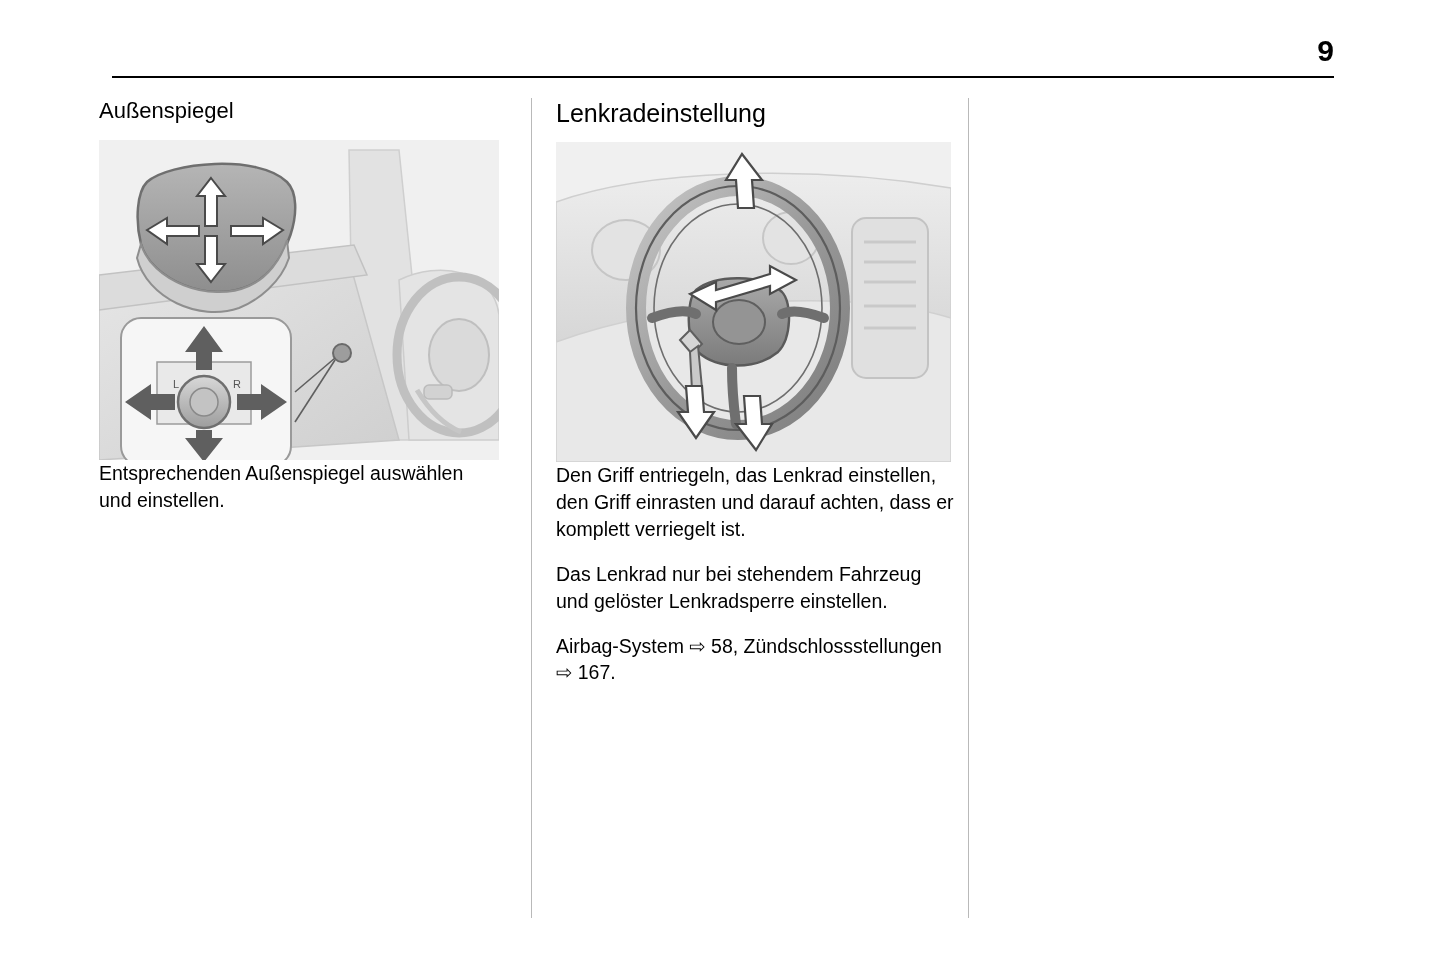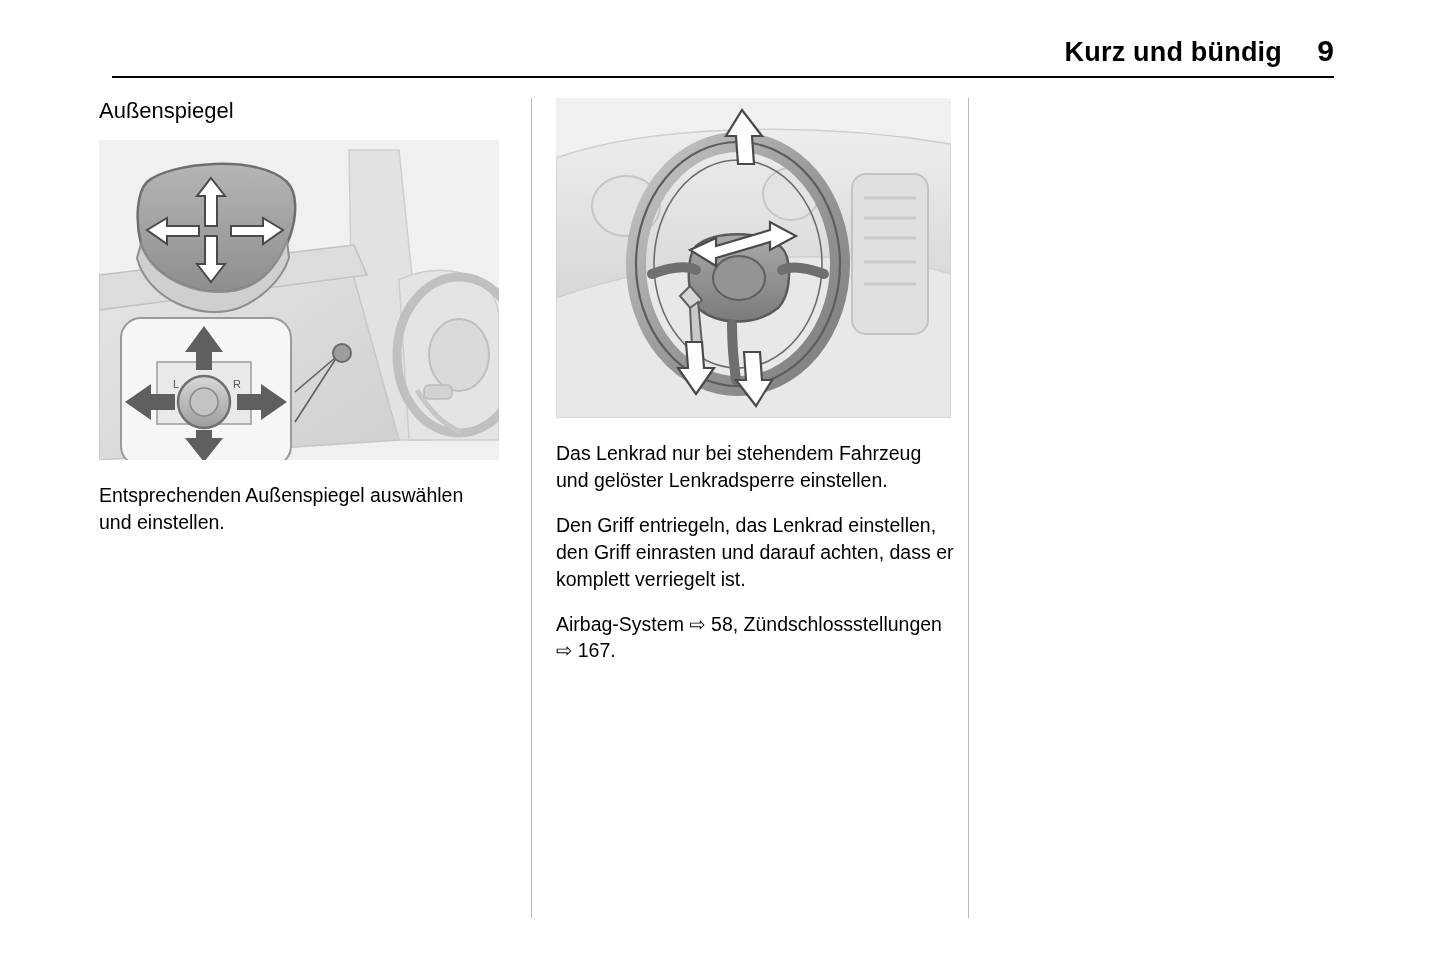--- a/index.html
+++ b/index.html
@@ -98,29 +98,28 @@
     height: 320px;
   }
 
   
   p.body {
     font-size: 19.5px;
     line-height: 1.38;
     margin: 0 0 18px 0;
   }
   .col-left p.body { margin-bottom: 16px; }
-  .txt-block { margin-top: 22px; }
+  .txt-block { }
 </style>
 </head>
 <body>
 
 <div class="page">
 
   <div class="header">
-    <div class="header-title">Kurz und bündig</div>
     <div class="header-page">9</div>
   </div>
   <div class="header-rule"></div>
 
   <div class="col-divider div-1"></div>
   <div class="col-divider div-2"></div>
 
   <div class="col col-left">
     <h2 class="sec-title">Außenspiegel</h2>
 
@@ -183,20 +182,21 @@
         <path d="M196 282 L236 220" fill="none" stroke="#5f5f5f" stroke-width="1.6"></path>
       </svg>
     </div>
 
     <div class="txt-block">
       <p class="body">Entsprechenden Außenspiegel auswählen und einstellen.</p>
     </div>
   </div>
 
   <div class="col col-mid">
+    <h2 class="sec-title big">Lenkradeinstellung</h2>
 
     <div class="figure fig-wheel">
       <svg width="395" height="320" viewBox="0 0 395 320" xmlns="http://www.w3.org/2000/svg">
         <defs>
           <linearGradient id="gRim" x1="0" y1="0" x2="1" y2="1">
             <stop offset="0%" stop-color="#c8c8c8"></stop>
             <stop offset="50%" stop-color="#9a9a9a"></stop>
             <stop offset="100%" stop-color="#7d7d7d"></stop>
           </linearGradient>
           <linearGradient id="gHub" x1="0" y1="0" x2="0" y2="1">
@@ -246,19 +246,19 @@
           <polygon points="200,308 180,282 190,282 188,254 204,254 206,282 216,282"></polygon>
 
           <polygon points="140,296 122,270 132,270 130,244 146,244 148,270 158,270"></polygon>
 
           <polygon points="134,152 160,140 160,148 214,132 214,124 240,138 214,152 214,144 160,160 160,168"></polygon>
         </g>
       </svg>
     </div>
 
     <div class="txt-block">
+      <p class="body">Den Griff entriegeln, das Lenkrad einstellen, den Griff einrasten und darauf achten, dass er komplett verriegelt ist.</p>
       <p class="body">Das Lenkrad nur bei stehendem Fahrzeug und gelöster Lenkradsperre einstellen.</p>
-      <p class="body">Den Griff entriegeln, das Lenkrad einstellen, den Griff einrasten und darauf achten, dass er komplett verriegelt ist.</p>
       <p class="body">Airbag-System ⇨ 58, Zündschlossstellungen ⇨ 167.</p>
     </div>
   </div>
 
 </div>
 
 </body></html>

